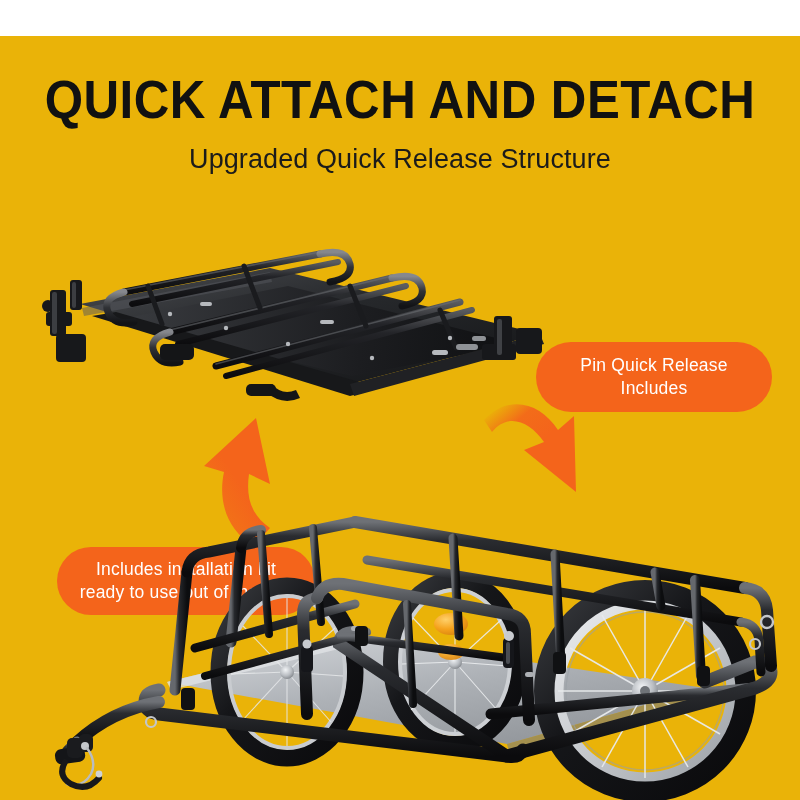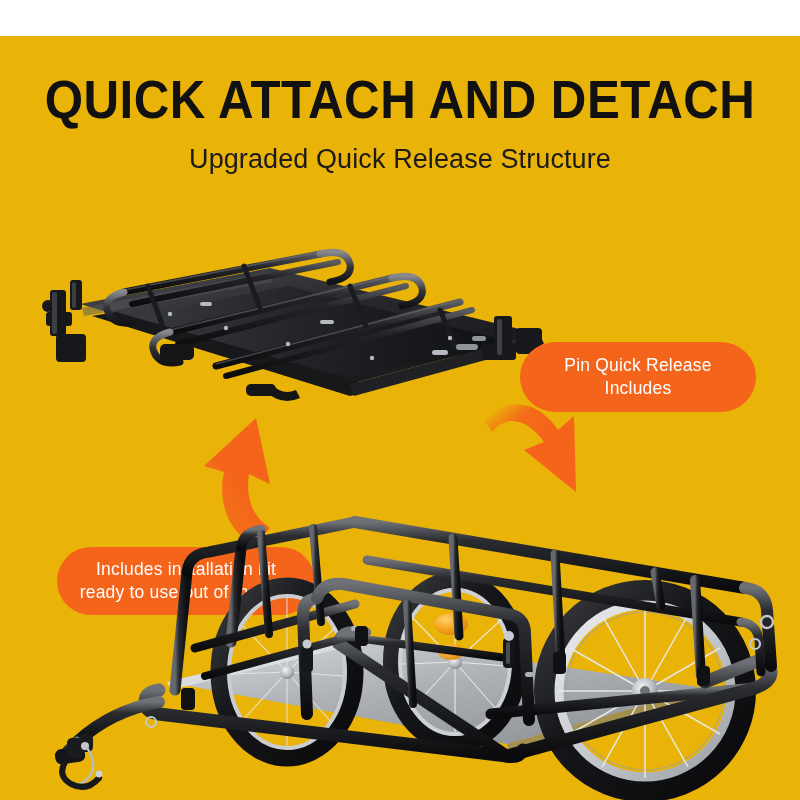--- a/index.html
+++ b/index.html
@@ -60,21 +60,21 @@
     justify-content: center;
     text-align: center;
     color: #ffffff;
     font-size: 17.5px;
     line-height: 1.32;
     letter-spacing: 0.2px;
     box-sizing: border-box;
     padding: 0 14px;
   }
   #pill-pin {
-    left: 520px; top: 306px;
+    left: 536px; top: 306px;
     width: 236px; height: 70px;
     background: #F4641B;
     border-radius: 35px;
   }
   #pill-kit {
     left: 57px; top: 511px;
     width: 258px; height: 68px;
     background: #F4641B;
     border-radius: 34px;
   }

